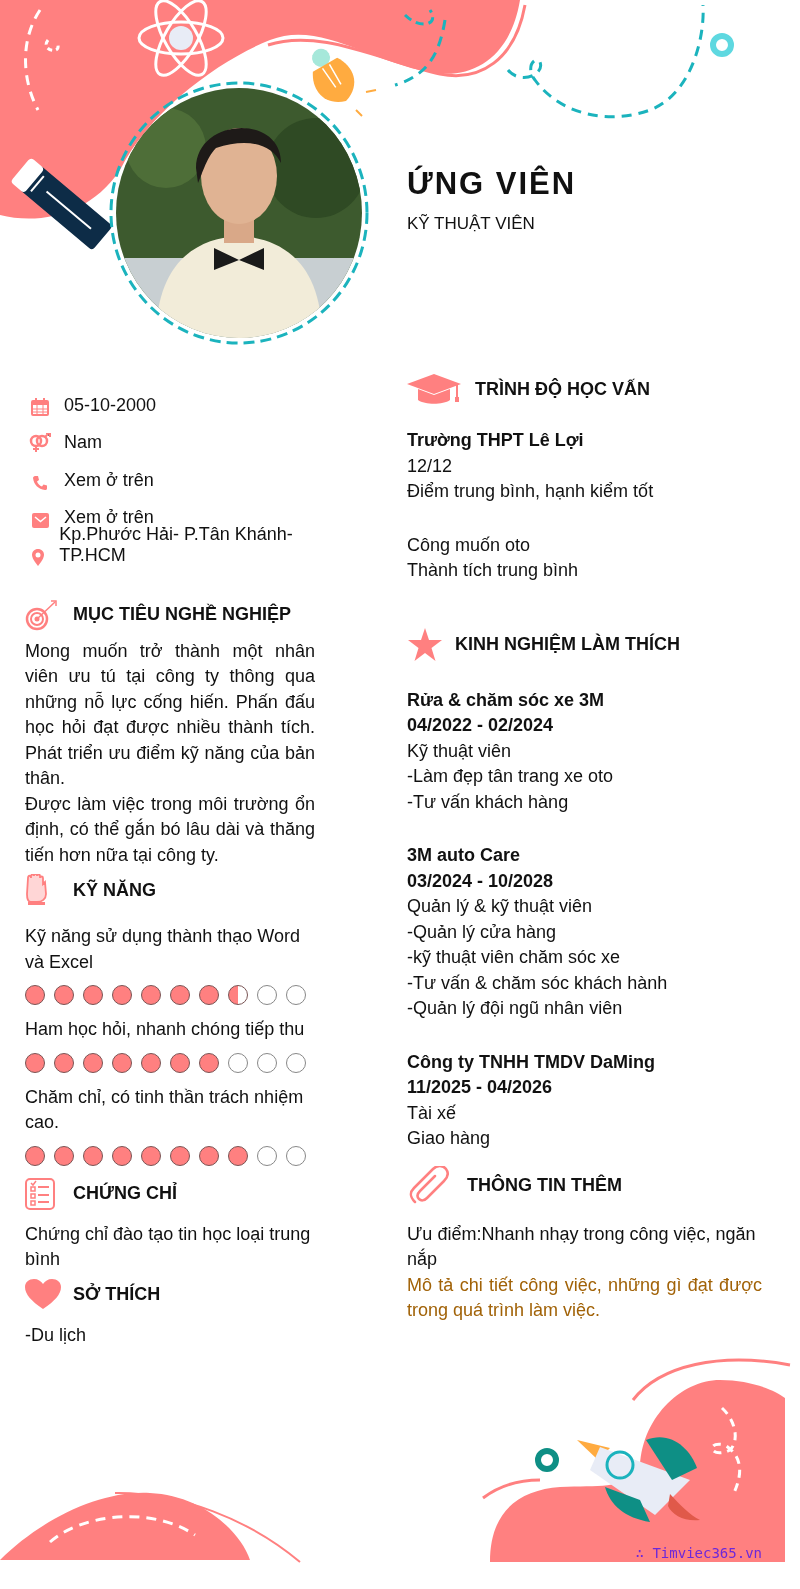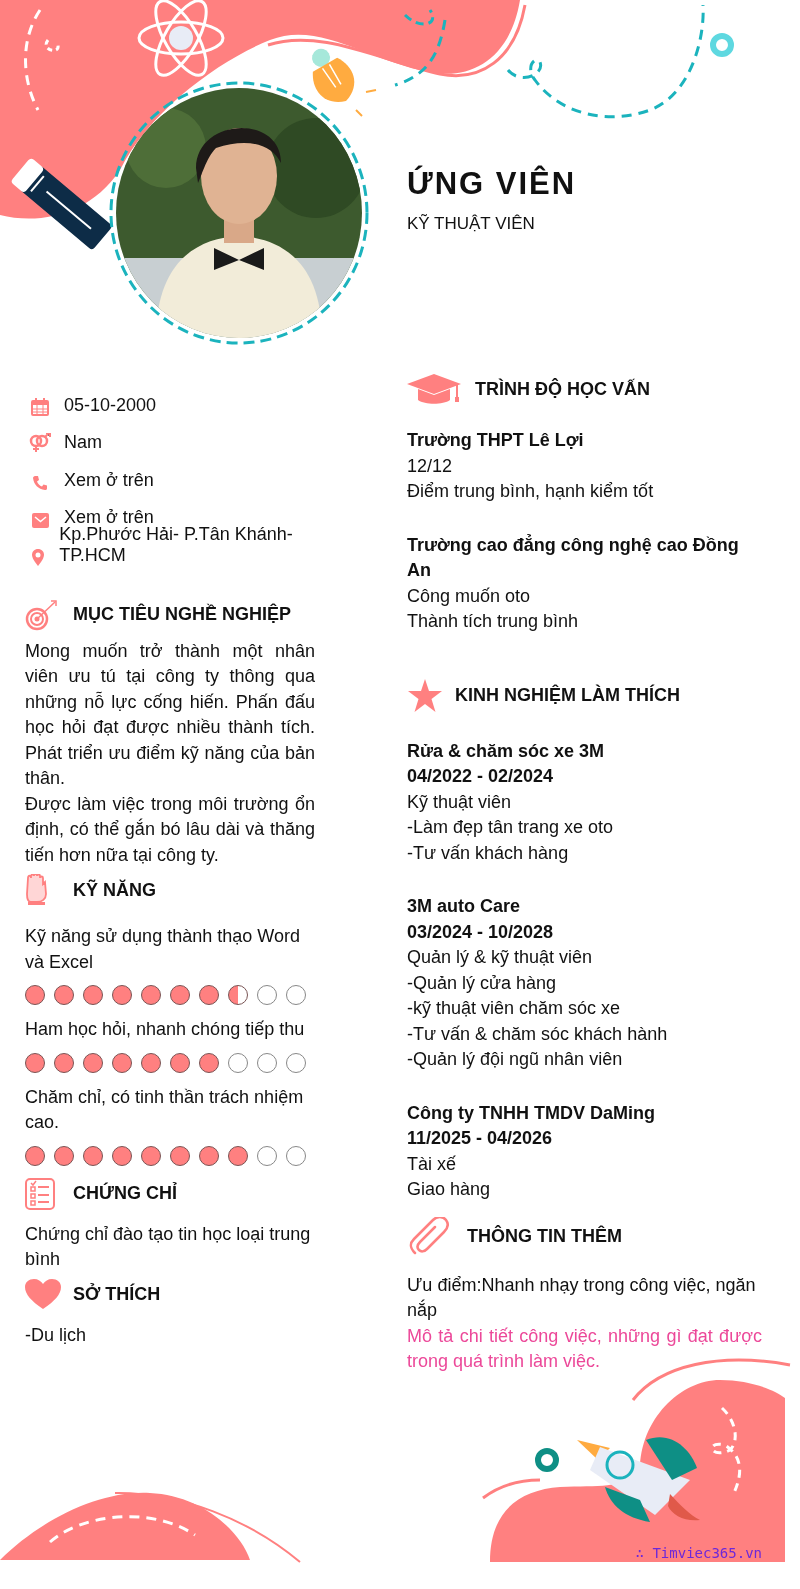--- a/index.html
+++ b/index.html
@@ -18,21 +18,21 @@
   .col-right { position: absolute; left: 407px; top: 372px; width: 355px; }
 
   .info-row { display: flex; align-items: flex-end; height: 37.5px; font-size: 18px; }
   .info-icon { width: 30px; margin-right: 9px; display: flex; justify-content: center; }
 
   .sec-head { display: flex; align-items: center; font-size: 18px; font-weight: bold; }
   .sec-head .ico { width: 48px; display: flex; align-items: center; }
   .txt { font-size: 18px; line-height: 25.5px; }
   .justify { text-align: justify; }
   .bold { font-weight: bold; }
-  .muted { color: #ec4899; }
+  .muted { color: #a16207; }
 
   .dots { display: flex; gap: 9px; margin: 10px 0 12px 0; }
   .dot { width: 20px; height: 20px; border-radius: 50%; border: 1.5px solid #888; background: #fff; }
   .dot.full { background: #ff8080; border-color: #7a5555; }
   .dot.half { background: linear-gradient(90deg, #ff8080 50%, #fff 50%); border-color: #7a5555; }
 
   .watermark { position: absolute; right: 38px; top: 1545px; font-family: "DejaVu Sans Mono", monospace; font-size: 14px; color: #6d28d9; }
 </style>
 </head>
 <body>
@@ -257,21 +257,20 @@
       <span>TRÌNH ĐỘ HỌC VẤN</span>
     </div>
 
     <div style="margin-top:22px;">
       <div class="txt">
         <div class="bold">Trường THPT Lê Lợi</div>
         <div>12/12</div>
         <div>Điểm trung bình, hạnh kiểm tốt</div>
       </div>
       <div class="txt" style="margin-top:28px;">
-        <div class="bold">Trường cao đẳng công nghệ cao Đồng An</div>
         <div>Công muốn oto</div>
         <div>Thành tích trung bình</div>
       </div>
     </div>
 
     <div class="sec-head" style="margin-top:44px;">
       <span class="ico">
         <svg width="36" height="34" viewBox="0 0 36 34">
             <path d="M18,0 L22,12 L35,12 L24.5,20 L28.5,33 L18,25 L7.5,33 L11.5,20 L1,12 L14,12 Z" fill="#ff8080"></path>
           </svg>

